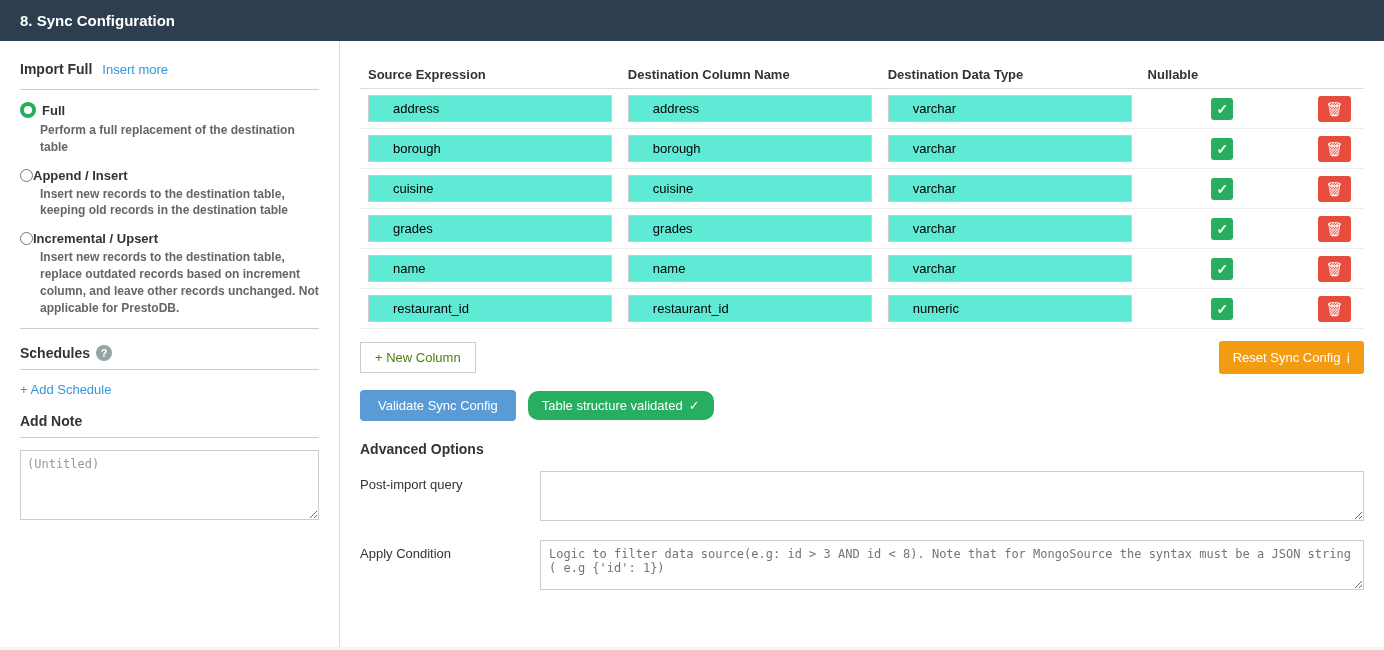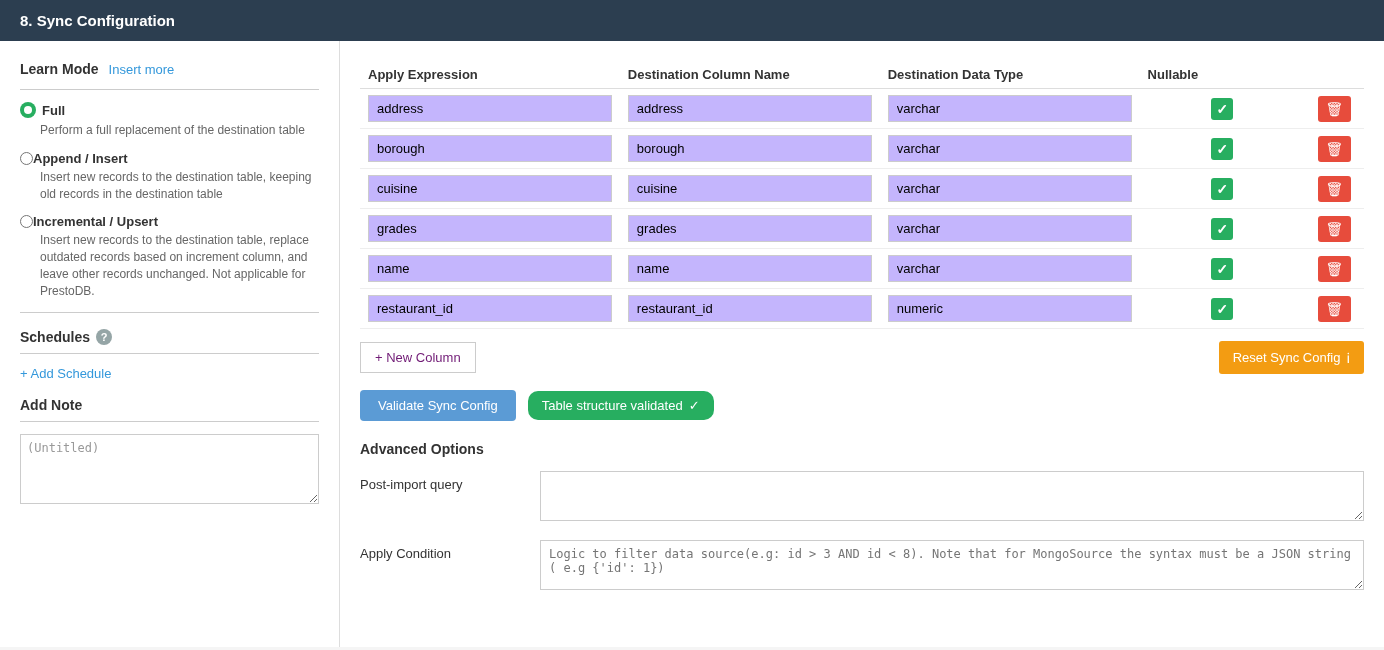--- a/index.html
+++ b/index.html
@@ -71,20 +71,21 @@
       font-size: 13px;
       cursor: pointer;
     }
 
     .radio-desc {
       font-size: 12px;
       color: #666;
       margin-top: 3px;
       margin-left: 20px;
       line-height: 1.4;
+      font-weight: bold;
     }
 
     .full-selected {
       display: flex;
       align-items: center;
       gap: 6px;
       font-weight: bold;
       margin-bottom: 4px;
     }
 
@@ -170,24 +171,24 @@
     }
 
     .column-table td {
       padding: 6px 8px;
       border-bottom: 1px solid #eee;
       vertical-align: middle;
     }
 
     .column-table input[type="text"] {
       width: 100%;
-      padding: 5px 8px;
+      padding: 5px 24px;
       border: 1px solid #ccc;
       font-size: 13px;
-      background: #c4b5fd;
+      background: #5eead4;
     }
 
     .col-source { width: 22%; }
     .col-dest-name { width: 22%; }
     .col-dest-type { width: 22%; }
     .col-nullable { width: 14%; text-align: center; }
     .col-delete { width: 5%; text-align: center; }
 
     .nullable-checkbox {
       width: 22px;
@@ -224,21 +225,21 @@
       margin-top: 12px;
       margin-bottom: 16px;
     }
 
     .new-column-btn {
       background: #fff;
       border: 1px solid #ccc;
       padding: 7px 14px;
       font-size: 13px;
       cursor: pointer;
-      color: #701a75;
+      color: #4d7c0f;
     }
 
     .reset-btn {
       background: #f39c12;
       color: #fff;
       border: none;
       padding: 7px 14px;
       font-size: 13px;
       cursor: pointer;
       border-radius: 3px;
@@ -321,21 +322,21 @@
 <div>
   <div class="title-bar">
     <span>8. Sync Configuration</span>
   </div>
 </div>
 
 <div class="main-content">
 
   <div class="left-panel">
     <div class="import-mode-header">
-      <h3>Learn Mode</h3>
+      <h3>Import Full</h3>
       <a href="#" class="learn-more">Insert more</a>
     </div>
     <hr class="section-divider">
 
     
     <div class="radio-option">
       <div class="full-selected">
         <span class="green-circle"></span>
         <span>Full</span>
       </div>
@@ -373,21 +374,21 @@
     
     <div class="add-note-label">Add Note</div>
     <hr class="section-divider">
     <textarea class="note-textarea" style="">(Untitled)</textarea>
   </div>
 
   <div class="right-panel">
     <table class="column-table">
       <thead>
         <tr>
-          <th class="col-source">Apply Expression</th>
+          <th class="col-source">Source Expression</th>
           <th class="col-dest-name">Destination Column Name</th>
           <th class="col-dest-type">Destination Data Type</th>
           <th class="col-nullable">Nullable</th>
           <th class="col-delete"></th>
         </tr>
       </thead>
       <tbody id="table-body">
       <tr>
       <td class="col-source">
         <input type="text" value="address" style="">

